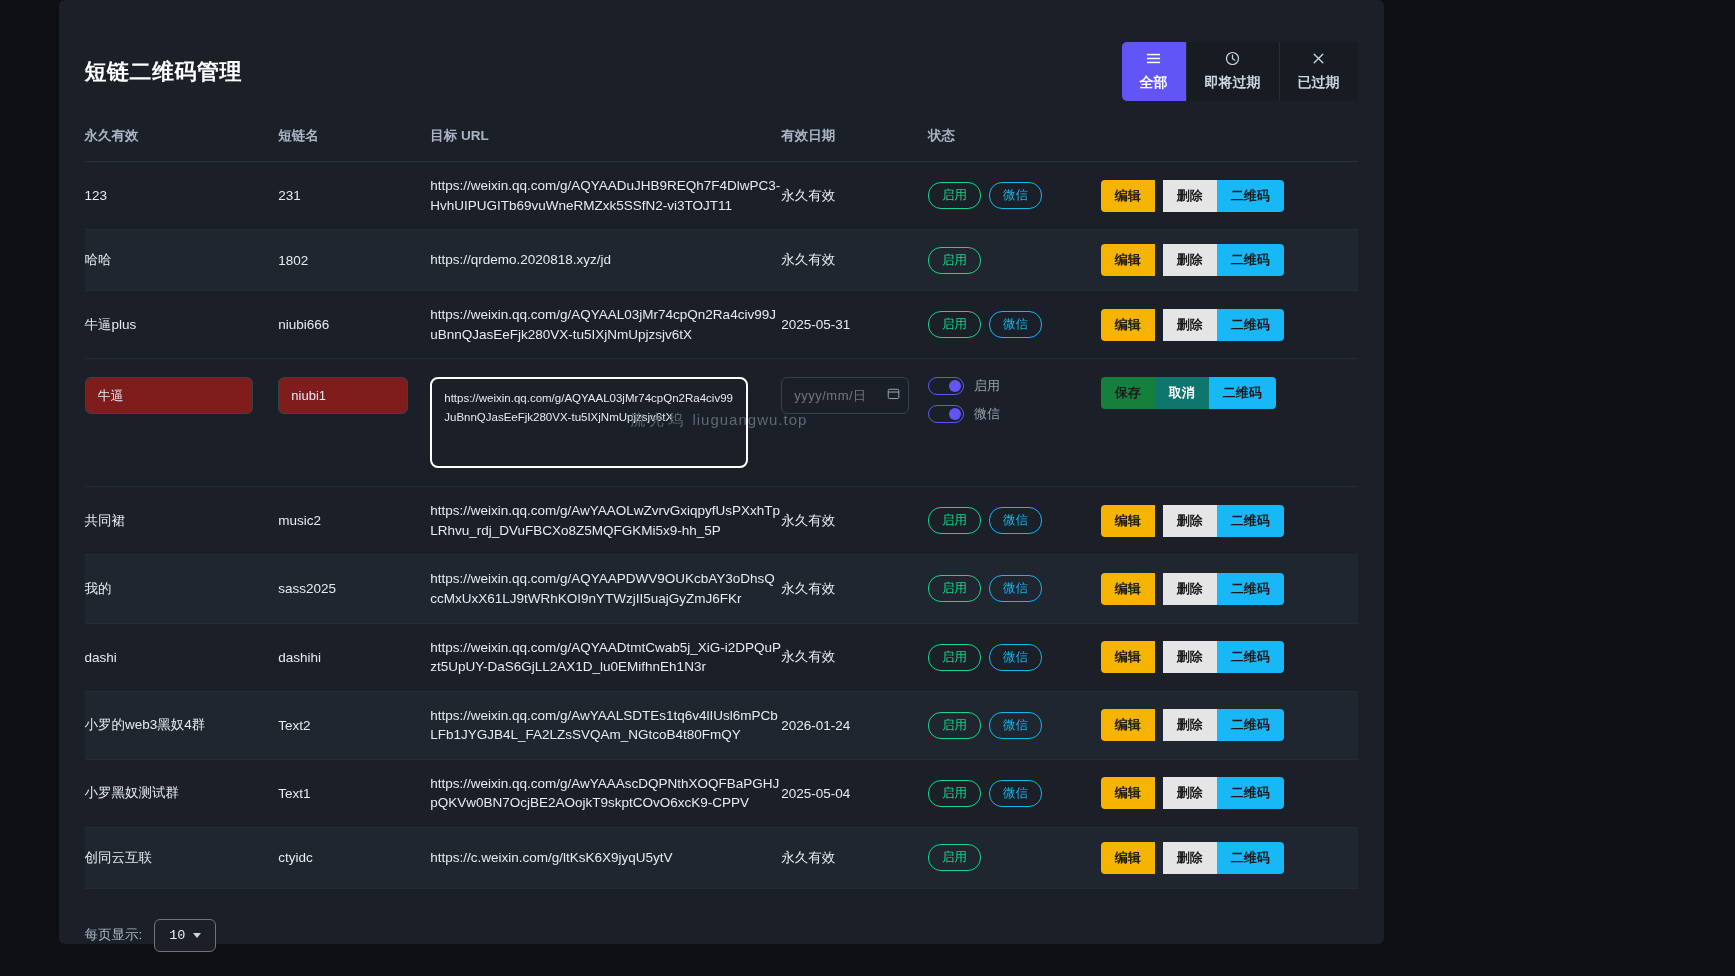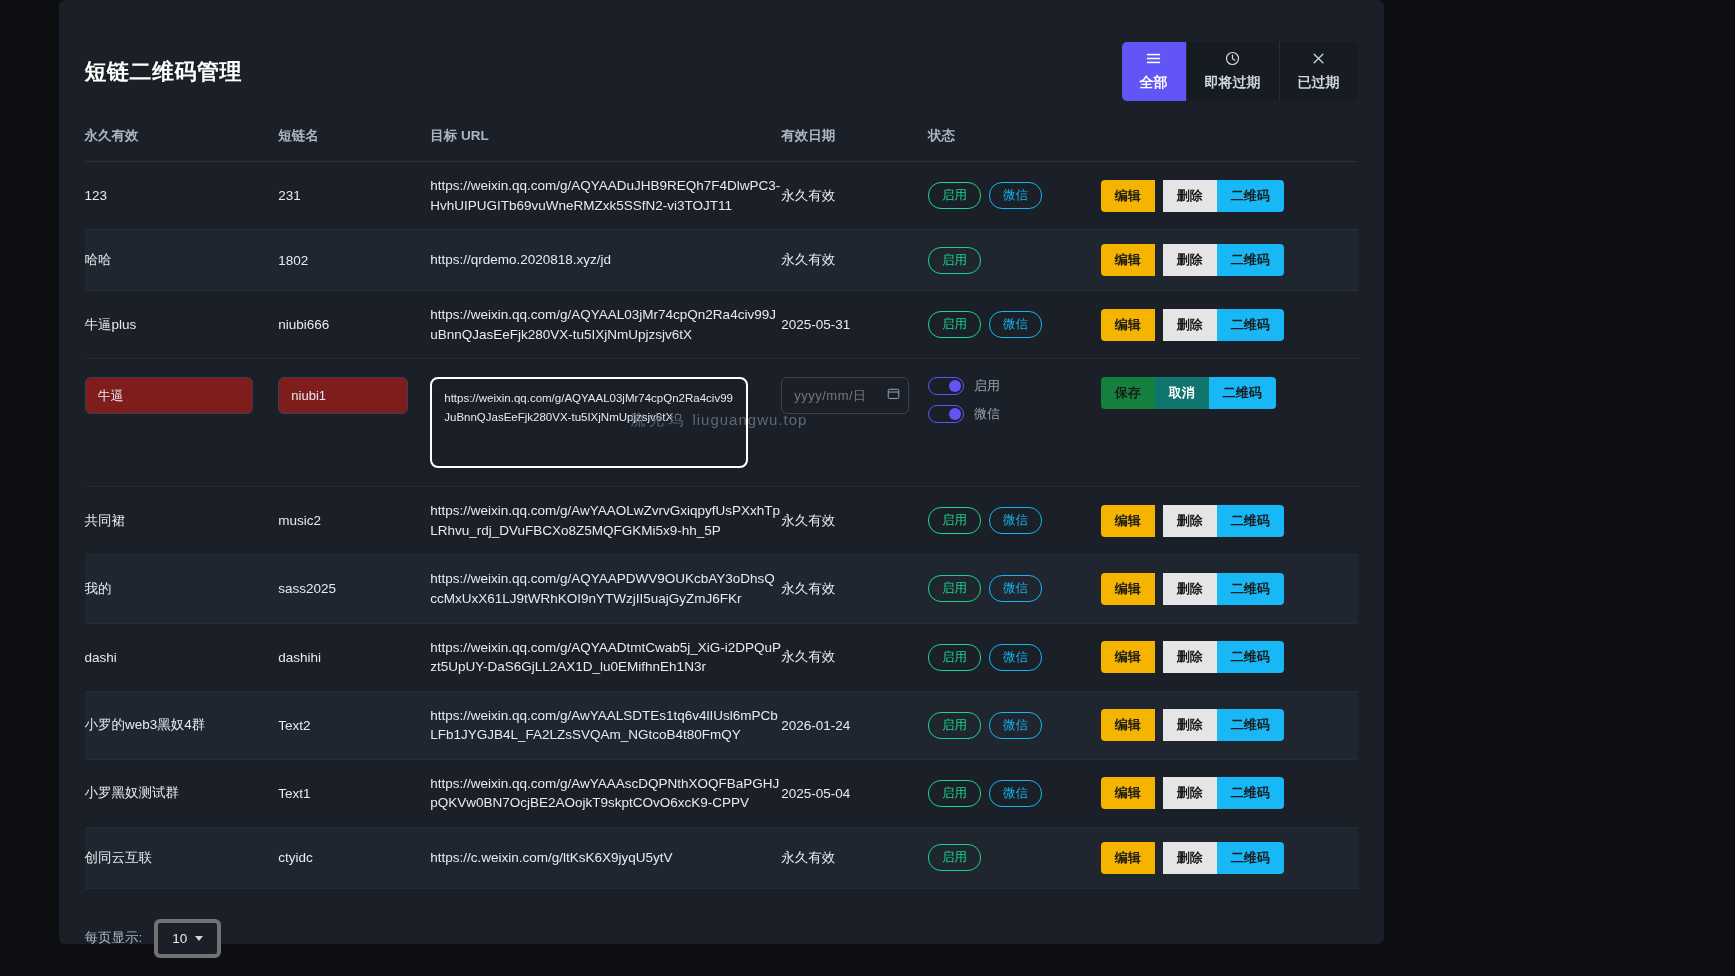--- a/index.html
+++ b/index.html
@@ -204,22 +204,22 @@
   .card-footer {
     display: flex;
     align-items: center;
     justify-content: space-between;
     padding-top: 30px;
   }
   .per-page { display: flex; align-items: center; gap: 12px; }
   .per-page-label { font-size: 13.5px; color: #aab4c4; }
   .per-page-select {
     display: inline-flex; align-items: center; gap: 8px;
-    background: #1b2028; border: 4px solid #737373; border-radius: 6px;
-    padding: 8px 14px; color: #e6eaf1; font-size: 13.5px; cursor: pointer;
+    background: #1b2028; border: 1px solid #737373; border-radius: 6px;
+    padding: 8px 14px; color: #e6eaf1; font-size: 13.5px; cursor: pointer; font-family: Liberation Mono, monospace;
   }
   .caret-down { width: 0; height: 0; border-left: 4px solid transparent; border-right: 4px solid transparent; border-top: 5px solid #cfd6e3; }
   .pager { display: flex; border-radius: 5px; overflow: hidden; }
   .pager-btn {
     background: #171b22; border: none; border-right: 1px solid #262c36;
     color: #e6eaf1; font-size: 13.5px; font-weight: bold;
     padding: 9px 16px; cursor: pointer; font-family: inherit;
   }
   .pager-btn:last-child { border-right: none; }
   .pager-btn.disabled { background: #2b313b; color: #6b7483; cursor: default; }

